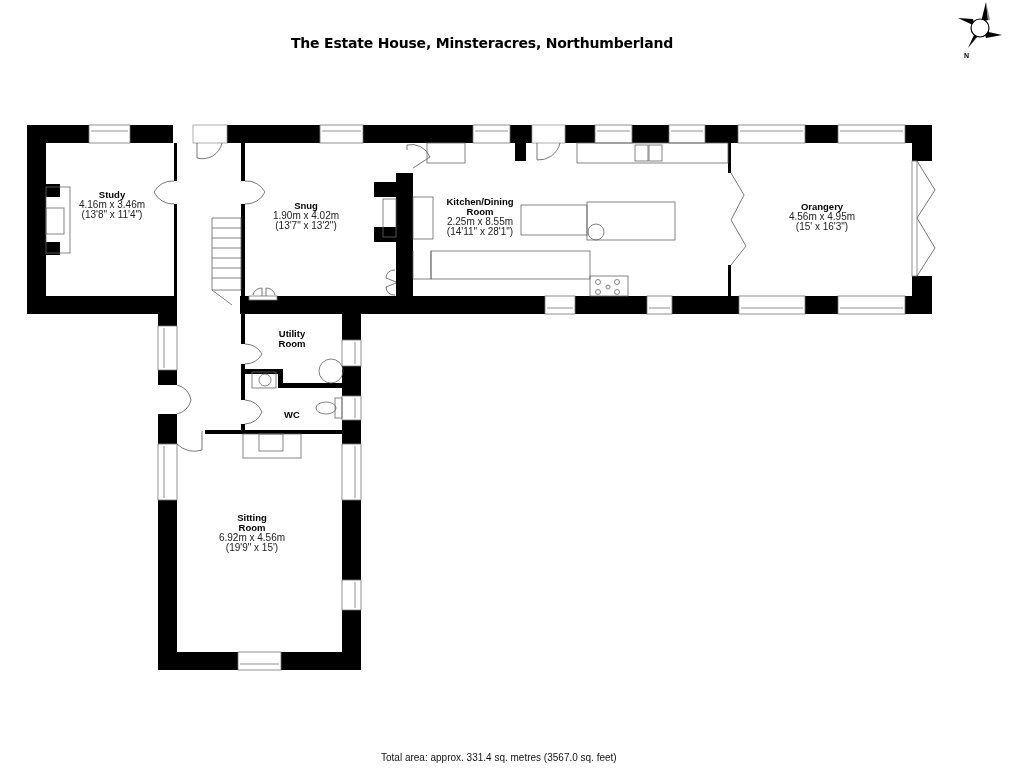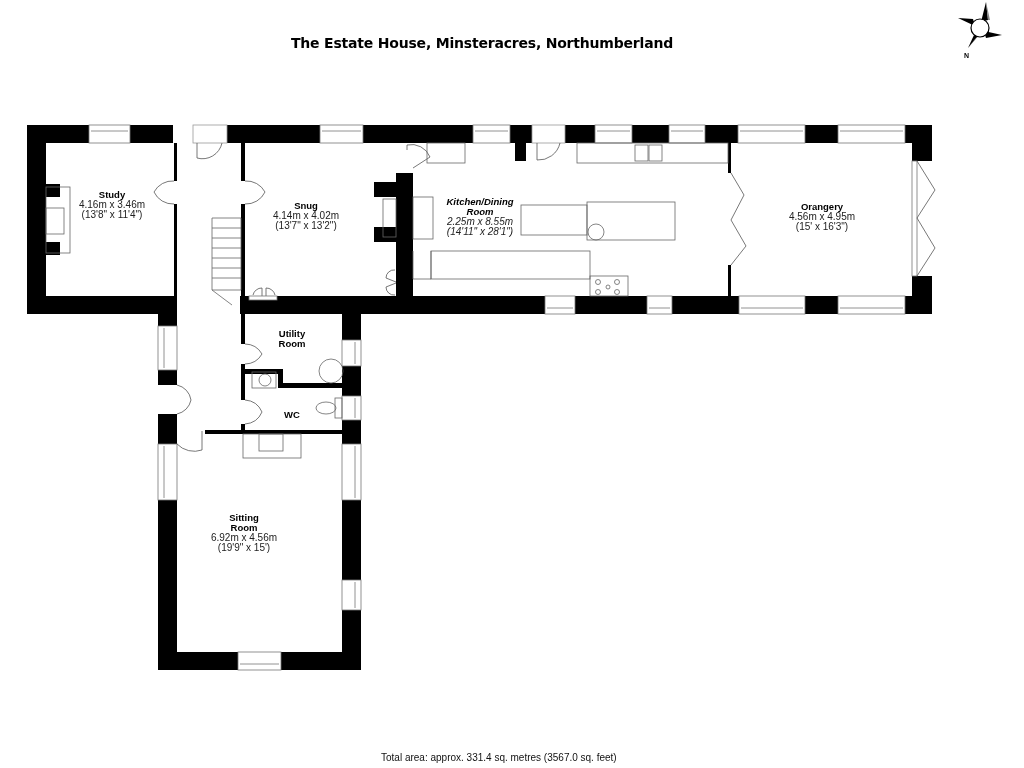--- a/index.html
+++ b/index.html
@@ -198,41 +198,41 @@
   </g>
 </svg>
 
 <div class="room-label" style="left:112px; top:190px;">
   <span class="room-name">Study</span>
   <span class="room-dim">4.16m x 3.46m</span>
   <span class="room-dim">(13'8" x 11'4")</span>
 </div>
 <div class="room-label" style="left:306px; top:201px;">
   <span class="room-name">Snug</span>
-  <span class="room-dim">4.14m x 4.02m</span>
+  <span class="room-dim">1.90m x 4.02m</span>
   <span class="room-dim">(13'7" x 13'2")</span>
 </div>
-<div class="room-label" style="left:480px; top:197px;font-style:italic;">
+<div class="room-label" style="left:480px; top:197px;">
   <span class="room-name">Kitchen/Dining</span>
   <span class="room-name">Room</span>
   <span class="room-dim">2.25m x 8.55m</span>
   <span class="room-dim">(14'11" x 28'1")</span>
 </div>
 <div class="room-label" style="left:822px; top:202px;">
   <span class="room-name">Orangery</span>
   <span class="room-dim">4.56m x 4.95m</span>
   <span class="room-dim">(15' x 16'3")</span>
 </div>
 <div class="room-label" style="left:292px; top:329px;">
   <span class="room-name">Utility</span>
   <span class="room-name">Room</span>
 </div>
 <div class="room-label" style="left:292px; top:410px;">
   <span class="room-name">WC</span>
 </div>
-<div class="room-label" style="left:244px; top:513px;">
+<div class="room-label" style="left:252px; top:513px;">
   <span class="room-name">Sitting</span>
   <span class="room-name">Room</span>
   <span class="room-dim">6.92m x 4.56m</span>
   <span class="room-dim">(19'9" x 15')</span>
 </div>
 
 <div class="footer">Total area: approx. 331.4 sq. metres (3567.0 sq. feet)</div>
 
 </body></html>

